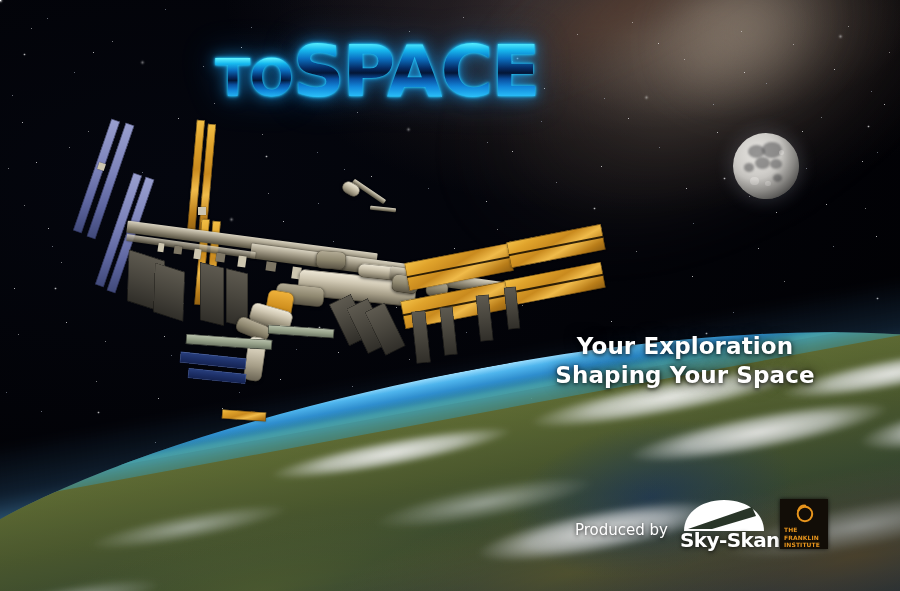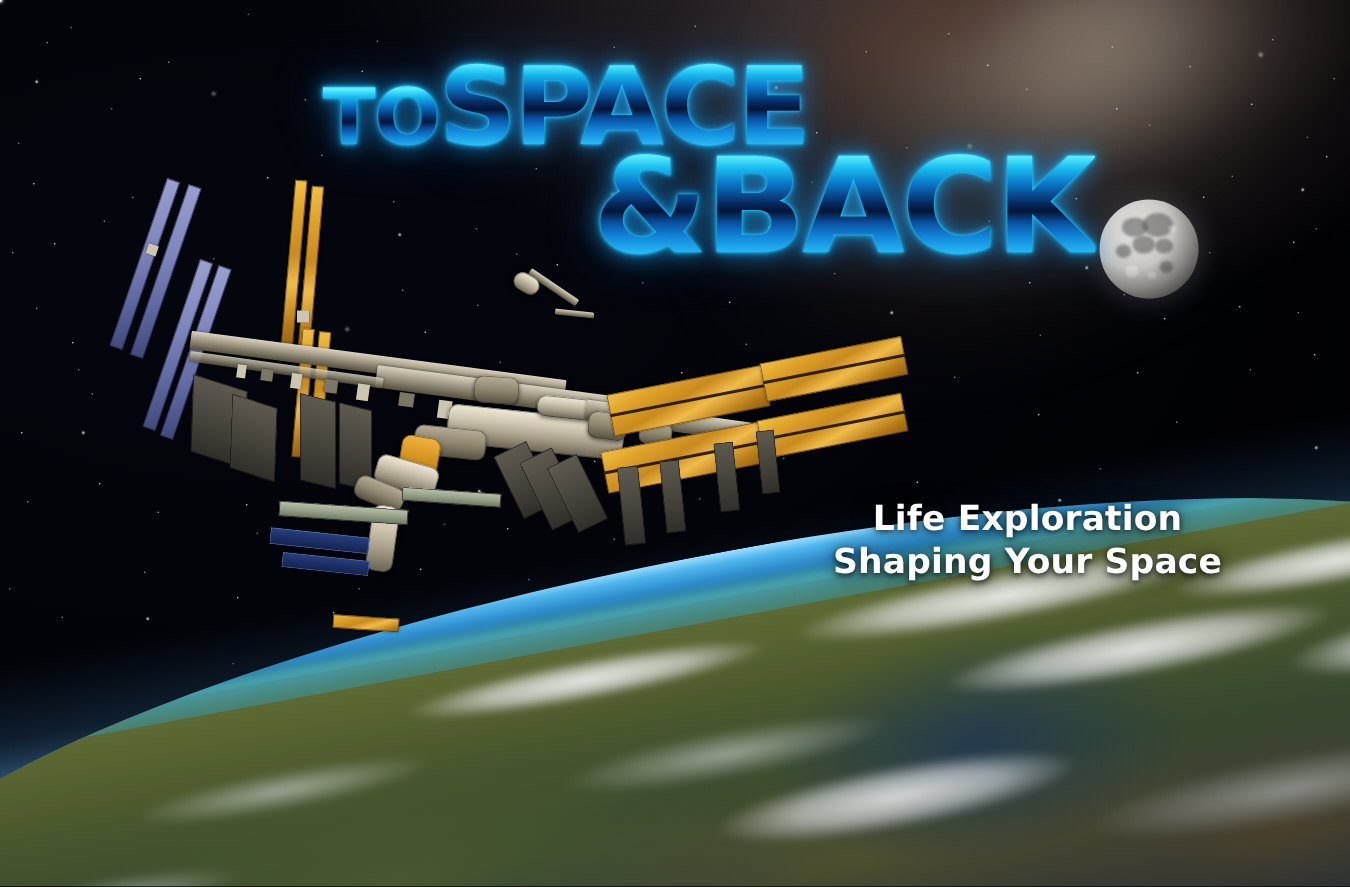--- a/index.html
+++ b/index.html
@@ -428,24 +428,47 @@
     <div class="radiator" style="left:344px;top:196px;width:14px;height:52px;transform:rotate(-6deg);"></div>
     <div class="radiator" style="left:372px;top:192px;width:13px;height:48px;transform:rotate(-6deg);"></div>
     <div class="radiator" style="left:408px;top:180px;width:13px;height:46px;transform:rotate(-6deg);"></div>
     <div class="radiator" style="left:436px;top:172px;width:12px;height:42px;transform:rotate(-6deg);"></div>
   </div>
 
   <div class="title">
     <div class="t-line l1">
       <span class="word w-to">TO</span><span class="word w-space">SPACE</span>
     </div>
-    <div class="t-line l2">
-      <span class="word w-amp">&amp;</span><span class="word w-back">BACK</span>
-    </div>
   </div>
 
   <div class="tagline">
-    <span>Life Exploration</span>
+    <span>Your Exploration</span>
     <span>Shaping Your Space</span>
   </div>
 
+  <div class="credits">
+
+    <div class="produced-by">Produced by</div>
+
+    <div class="skyskan">
+      <svg class="dome" width="84" height="34" viewBox="0 0 84 34">
+        <path d="M2 33 C2 15 19 2 42 2 C65 2 82 15 82 33 Z" fill="#ffffff"></path>
+        <path d="M6 31 L70 9 L74 18 L30 31 Z" fill="#1d2a1c" opacity="0.95"></path>
+        <path d="M8 31 L66 12 L68 15 L34 31 Z" fill="#ffffff" opacity="0.0"></path>
+      </svg>
+      <div class="name">Sky-Skan</div>
+    </div>
+
+    <div class="franklin">
+      <svg class="ring" width="22" height="22" viewBox="0 0 22 22">
+        <circle cx="12" cy="11.5" r="7.6" fill="none" stroke="#e8951d" stroke-width="2.1"></circle>
+        <path d="M4.6 8.2 C6.0 4.2 9.4 2.2 12.6 2.6" fill="none" stroke="#e8951d" stroke-width="1.7" stroke-linecap="round"></path>
+      </svg>
+      <div class="fi-text">
+        <b>THE</b>
+        <b>FRANKLIN</b>
+        <b>INSTITUTE</b>
+      </div>
+    </div>
+
+  </div>
 
 </div>
 
 </body></html>

